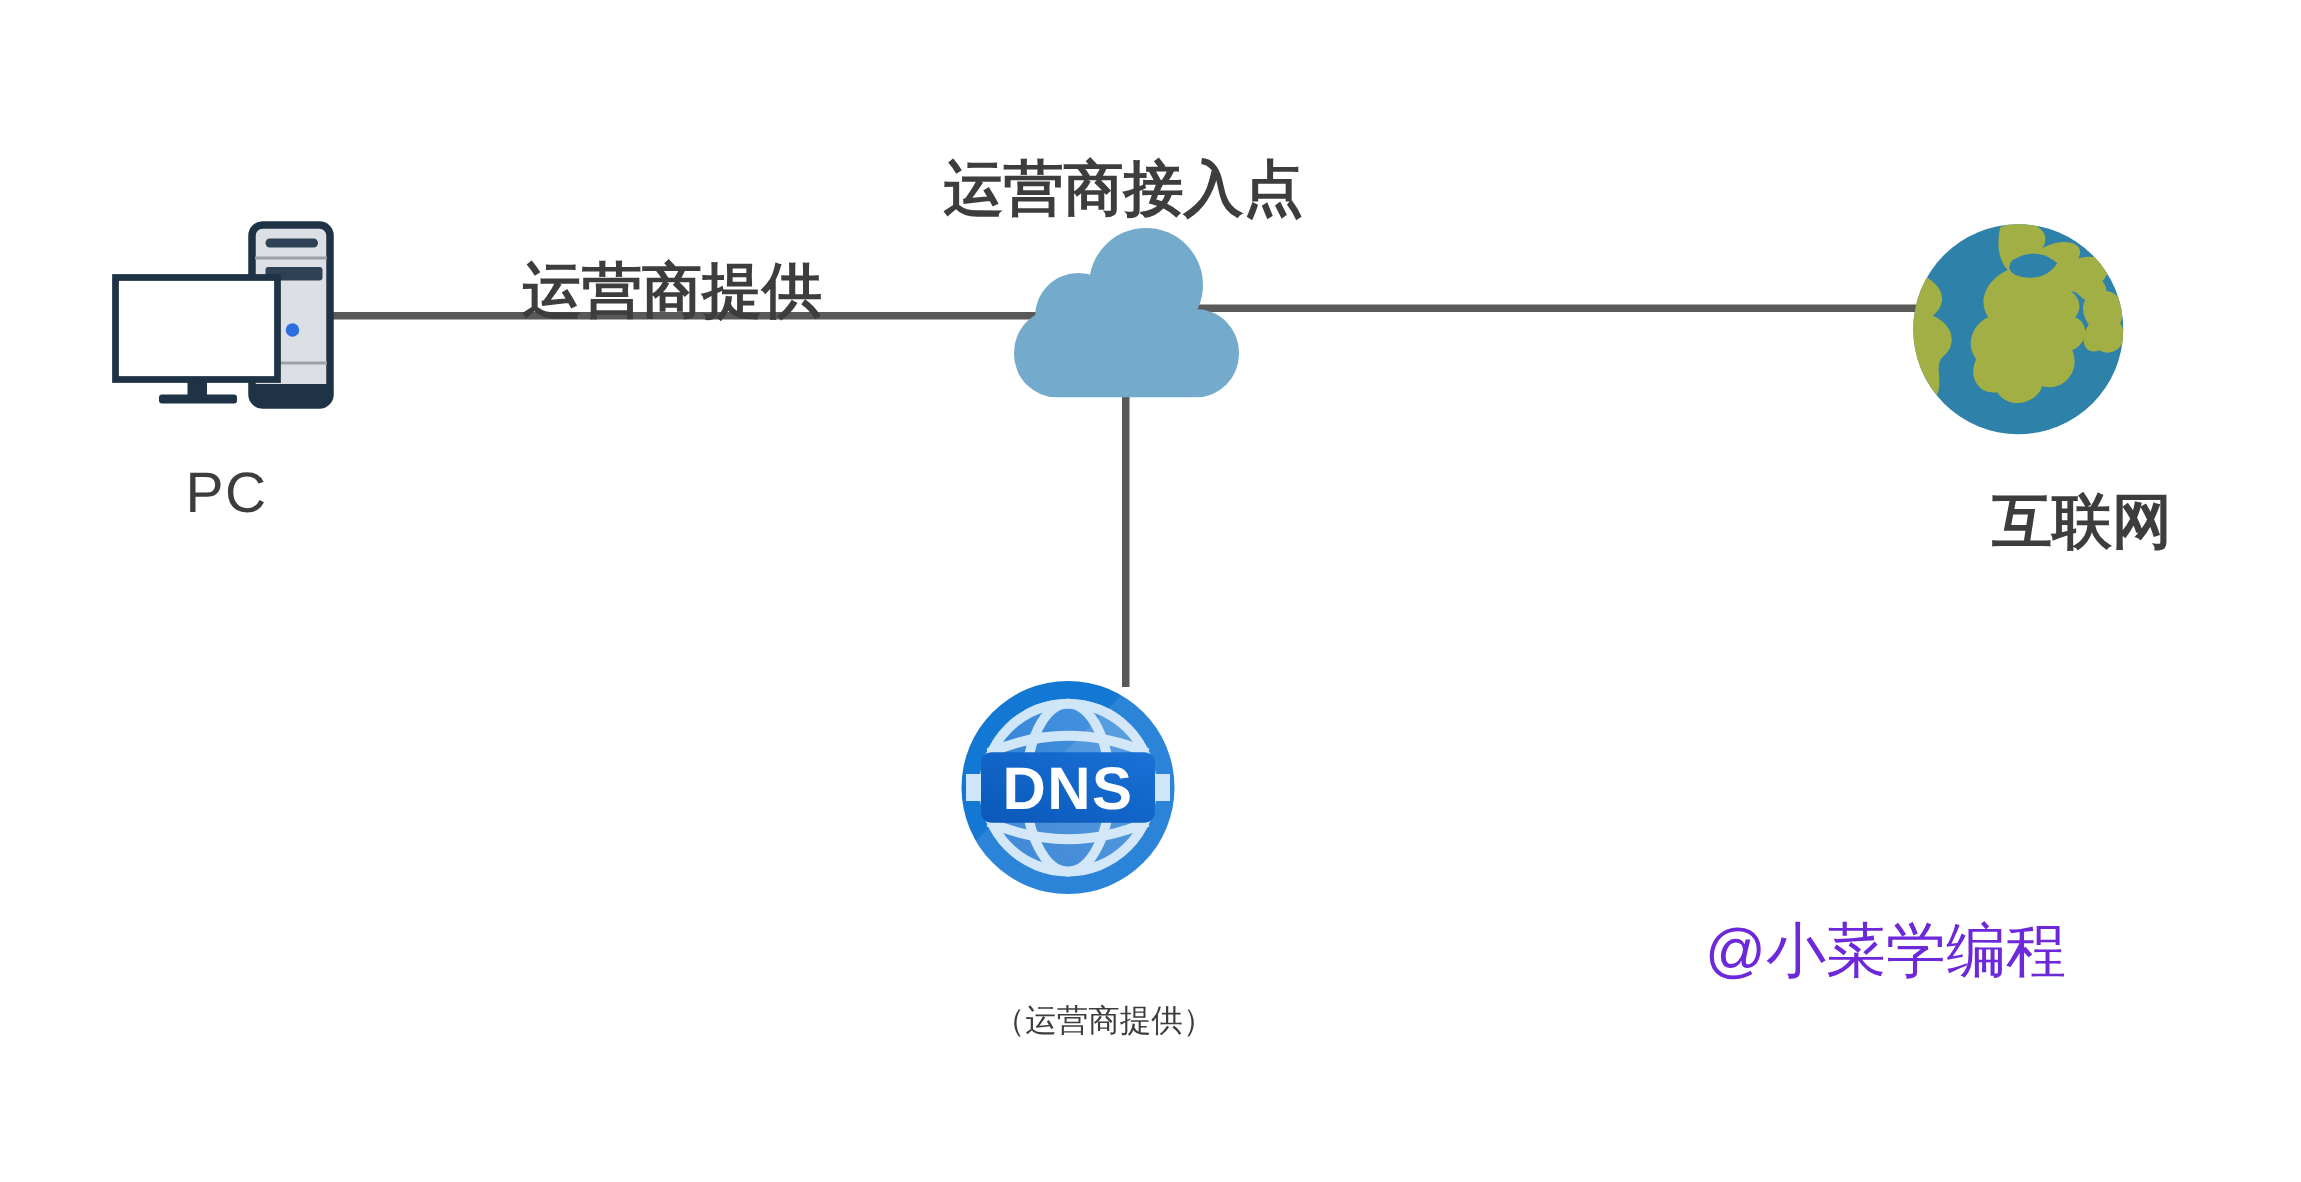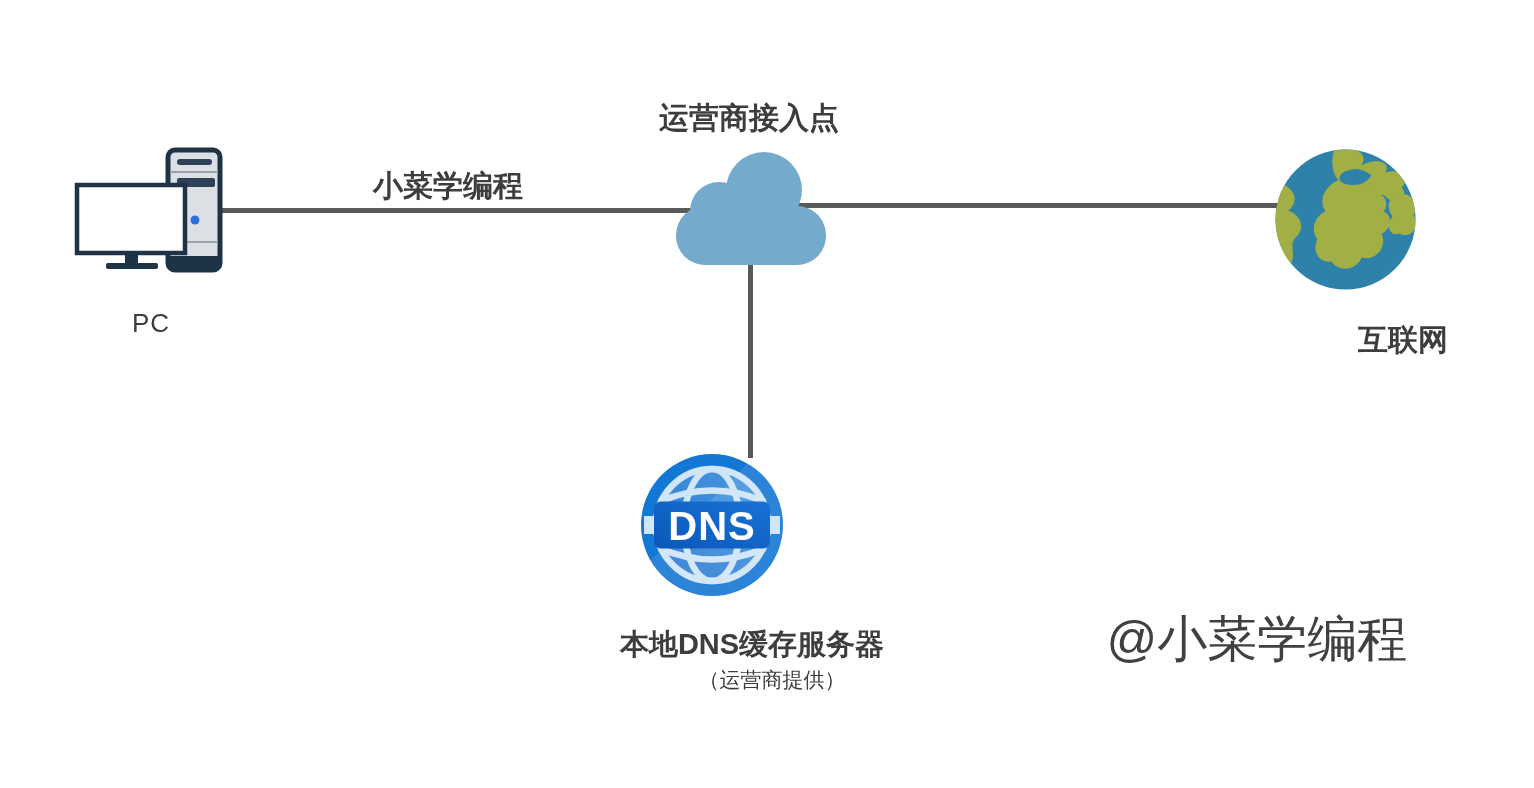--- a/index.html
+++ b/index.html
@@ -24,24 +24,24 @@
     position: absolute;
     z-index: 2;
   }
   .label {
     position: absolute;
     z-index: 3;
     color: #3d3d3d;
     text-align: center;
     white-space: nowrap;
   }
-  .label-main   { font-size: 30px; font-weight: 600; }
-  .label-pc     { font-size: 26px; font-weight: 500; letter-spacing: 1px; }
+  .label-main   { font-size: 40px; font-weight: 600; }
+  .label-pc     { font-size: 38px; font-weight: 500; letter-spacing: 1px; }
   .label-sub    { font-size: 21px; font-weight: 500; }
-  .watermark    { font-size: 50px; font-weight: 400; color: #404040; }
+  .watermark    { font-size: 40px; font-weight: 400; color: #6d28d9; }
 </style>
 </head>
 <body>
 
 <div class="stage">
 
   <div class="line" style="left:218px; top:208px; width:480px; height:5px;"></div>
   <div class="line" style="left:790px; top:203px; width:492px; height:5px;"></div>
   <div class="line" style="left:748px; top:258px; width:5px; height:200px;"></div>
 
@@ -128,25 +128,24 @@
       </g>
       <path clip-path="url(#dnsClip)" fill="#ffffff" opacity="0.10" d="M -72 46 L 46 -72 L 72 -72 L 72 72 L -72 72 Z"></path>
       <rect x="-68" y="-9" width="136" height="18" fill="#cfe5f8"></rect>
       <rect x="-58" y="-23.5" width="116" height="47" rx="7" fill="url(#dnsBand)"></rect>
       <text x="0" y="14.5" text-anchor="middle" font-size="40" font-weight="bold" fill="#ffffff" letter-spacing="1" font-family="Liberation Sans, DejaVu Sans, sans-serif">DNS</text>
     </svg>
   </div>
 
   <div class="label label-pc" style="left:51px; top:308px; width:200px;">PC</div>
 
-  <div class="label label-main" style="left:328px; top:166px; width:240px;">小菜学编程</div>
+  <div class="label label-main" style="left:328px; top:166px; width:240px;">运营商提供</div>
 
   <div class="label label-main" style="left:599px; top:98px; width:300px;">运营商接入点</div>
 
   <div class="label label-main" style="left:1248px; top:320px; width:200px;text-align:right;">互联网</div>
 
-  <div class="label label-main" style="left:552px; top:625px; width:400px; font-size:29px;">本地DNS缓存服务器</div>
 
-  <div class="label label-sub" style="left:572px; top:666px; width:400px;">（运营商提供）</div>
+  <div class="label label-sub" style="left:536px; top:666px; width:400px;">（运营商提供）</div>
 
   <div class="label watermark" style="left:1057px; top:606px; width:400px;">@小菜学编程</div>
 
 </div>
 
 </body></html>

